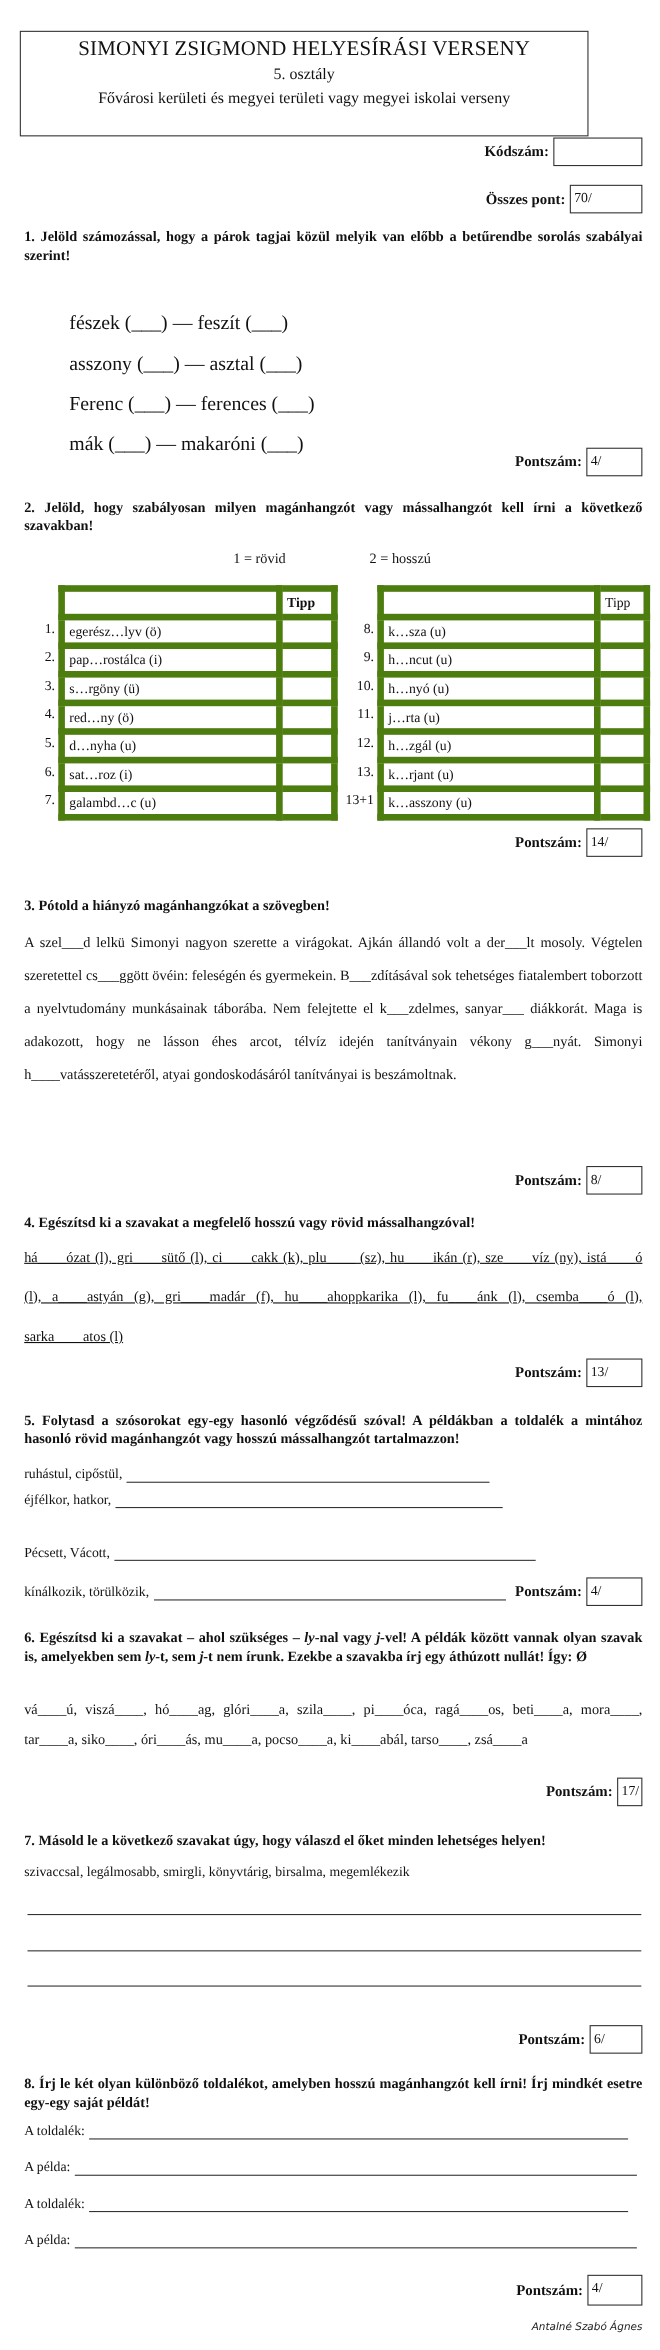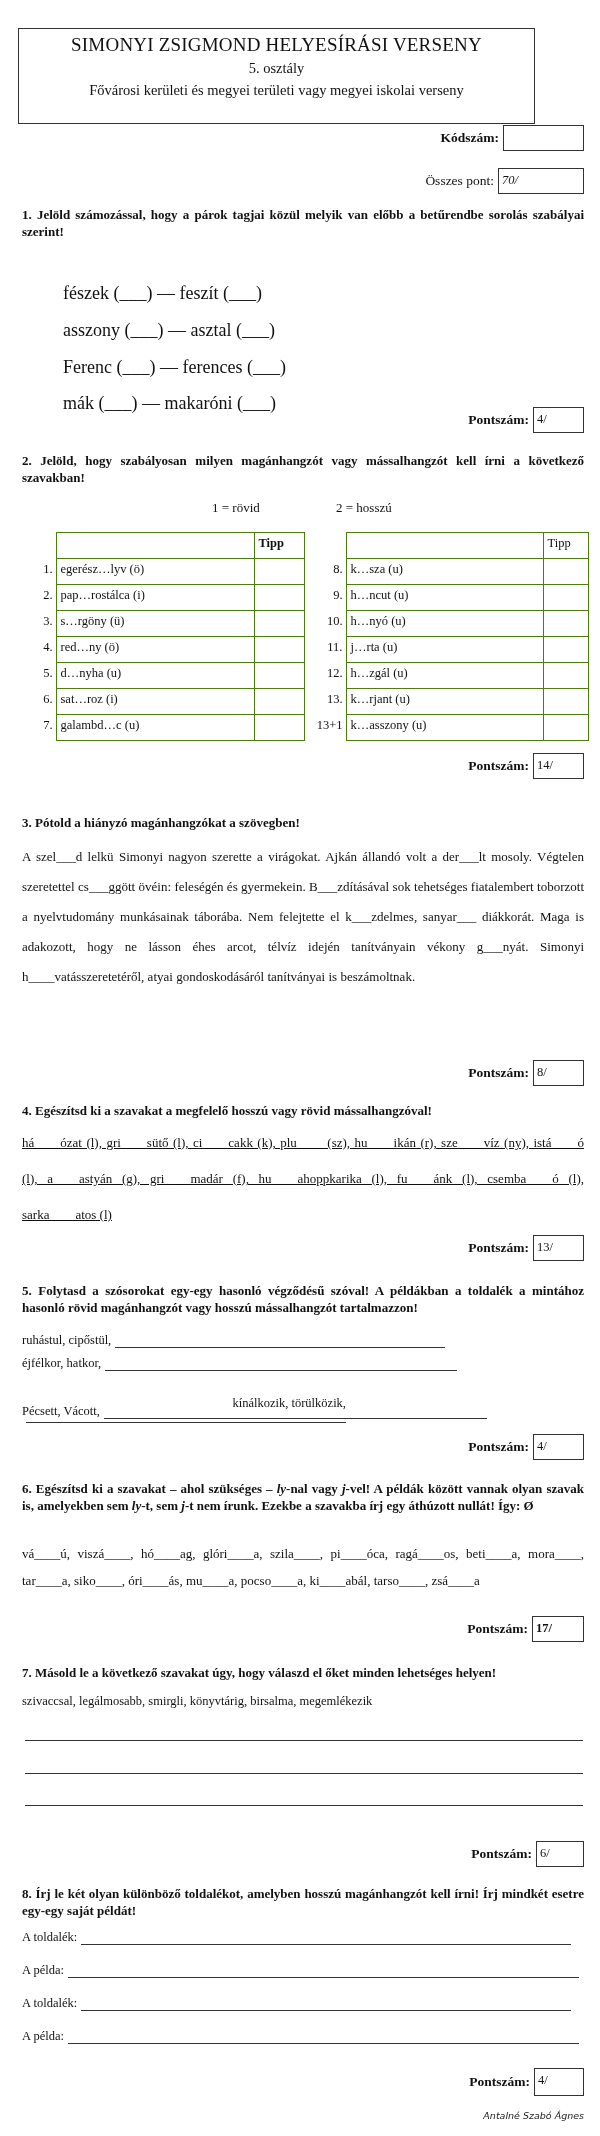--- a/index.html
+++ b/index.html
@@ -9,21 +9,21 @@
   .header-box { left: 18px; top: 28px; width: 517px; height: 96px; border: 1px solid #333; text-align: center; padding-top: 4px; }
   .header-box .t1 { font-size: 19px; line-height: 24px; letter-spacing: 0.2px; }
   .header-box .t2 { font-size: 14.5px; line-height: 22px; }
   .score-row { right: 16px; display: flex; align-items: center; justify-content: flex-end; }
   .score-row .lbl { font-weight: bold; font-size: 13.5px; margin-right: 4px; }
   .score-row .box { border: 1px solid #333; height: 26px; font-size: 12.5px; padding: 2px 3px; line-height: 18px; }
   .q-title { left: 22px; width: 562px; font-weight: bold; font-size: 13px; line-height: 17px; text-align: justify; }
   .q1-item { left: 63px; font-size: 18px; }
   .legend { font-size: 13px; }
   table.tipp { position: absolute; border-collapse: collapse; font-size: 12.5px; }
-  table.tipp td { border: 1px solid #4d7c0f; height: 26px; padding: 0 4px; vertical-align: top; line-height: 16px; padding-top: 2px; }
+  table.tipp td { border: 6px solid #4d7c0f; height: 26px; padding: 0 4px; vertical-align: top; line-height: 16px; padding-top: 2px; }
   table.tipp td.num { border: none; text-align: right; padding-right: 3px; }
   table.tipp td.tipp-h { font-weight: bold; }
   .para { left: 22px; width: 562px; font-size: 13px; line-height: 30px; text-align: justify; }
   .line-row { left: 22px; font-size: 12.5px; display: flex; align-items: flex-end; }
   .line-row .fill { border-bottom: 1px solid #333; height: 12px; margin-left: 4px; }
   .blank-line { left: 25px; width: 558px; border-bottom: 1px solid #333; height: 1px; }
   .sig { right: 16px; font-style: italic; font-size: 9.5px; font-family: "DejaVu Sans", sans-serif; color: #222; margin-left: 46px; }
 </style>
 </head>
 <body>
@@ -33,22 +33,22 @@
   <div class="t2">5. osztály</div>
   <div class="t2">Fővárosi kerületi és megyei területi vagy megyei iskolai verseny</div>
 </div>
 
 <div class="abs score-row" style="top:125px;">
   <span class="lbl">Kódszám:</span>
   <span class="box" style="width:81px;"></span>
 </div>
 
 <div class="abs score-row" style="top:168px;">
-  <span class="lbl" style="font-weight:normal;">Összes pont:</span>
-  <span class="box" style="width:86px;font-style:italic;">70/</span>
+  <span class="lbl" style="font-weight:bold;">Összes pont:</span>
+  <span class="box" style="width:66px;">70/</span>
 </div>
 
 <div class="abs q-title" style="top:206px;">1. Jelöld számozással, hogy a párok tagjai közül melyik van előbb a betűrendbe sorolás szabályai szerint!</div>
 <div class="abs q1-item" style="top:283px;">fészek (___) — feszít (___)</div>
 <div class="abs q1-item" style="top:320px;">asszony (___) — asztal (___)</div>
 <div class="abs q1-item" style="top:357px;">Ferenc (___) — ferences (___)</div>
 <div class="abs q1-item" style="top:393px;">mák (___) — makaróni (___)</div>
 <div class="abs score-row" style="top:407px;">
   <span class="lbl">Pontszám:</span>
   <span class="box" style="width:51px;">4/</span>
@@ -169,38 +169,38 @@
 
 <div class="abs q-title" style="top:1282px;">5. Folytasd a szósorokat egy-egy hasonló végződésű szóval! A példákban a toldalék a mintához hasonló rövid magánhangzót vagy hosszú mássalhangzót tartalmazzon!</div>
 <div class="abs line-row" style="top:1333px;">
   <span>ruhástul, cipőstül,</span>
   <span class="fill" style="width:330px;"></span>
 </div>
 <div class="abs line-row" style="top:1356px;">
   <span>éjfélkor, hatkor,</span>
   <span class="fill" style="width:352px;"></span>
 </div>
-<div class="abs line-row" style="top:1396px;flex-direction:column;">
+<div class="abs line-row" style="top:1440px;">
   <span>kínálkozik, törülközik,</span>
   <span class="fill" style="width:320px;"></span>
 </div>
 <div class="abs line-row" style="top:1404px;">
   <span>Pécsett, Vácott,</span>
   <span class="fill" style="width:383px;"></span>
 </div>
 <div class="abs score-row" style="top:1434px;">
   <span class="lbl">Pontszám:</span>
   <span class="box" style="width:51px;">4/</span>
 </div>
 
 <div class="abs q-title" style="top:1480px;"><span>6. Egészítsd ki a szavakat – ahol szükséges – </span><i>ly</i><span>-nal vagy </span><i>j</i><span>-vel! A példák között vannak olyan szavak is, amelyekben sem </span><i>ly</i><span>-t, sem </span><i>j</i><span>-t nem írunk. Ezekbe a szavakba írj egy áthúzott nullát! Így: Ø</span></div>
 <div class="abs para" style="top:1540px; line-height:27px;">vá____ú, viszá____, hó____ag, glóri____a, szila____, pi____óca, ragá____os, beti____a, mora____, tar____a, siko____, óri____ás, mu____a, pocso____a, ki____abál, tarso____, zsá____a</div>
 <div class="abs score-row" style="top:1616px;">
   <span class="lbl">Pontszám:</span>
-  <span class="box" style="width:52px;font-weight:bold;">17/</span>
+  <span class="box" style="width:23px;">17/</span>
 </div>
 
 <div class="abs q-title" style="top:1664px;">7. Másold le a következő szavakat úgy, hogy válaszd el őket minden lehetséges helyen!</div>
 <div class="abs" style="top:1694px; left:22px; font-size:12.5px;text-align:center;">szivaccsal, legálmosabb, smirgli, könyvtárig, birsalma, megemlékezik</div>
 <div class="abs blank-line" style="top:1740px;"></div>
 <div class="abs blank-line" style="top:1773px;"></div>
 <div class="abs blank-line" style="top:1805px;"></div>
 <div class="abs score-row" style="top:1841px;">
   <span class="lbl">Pontszám:</span>
   <span class="box" style="width:48px;">6/</span>

